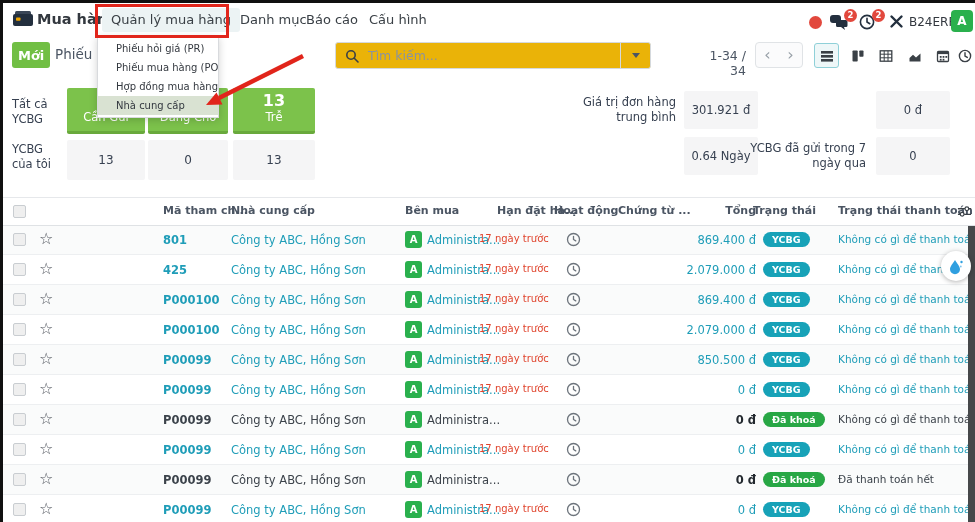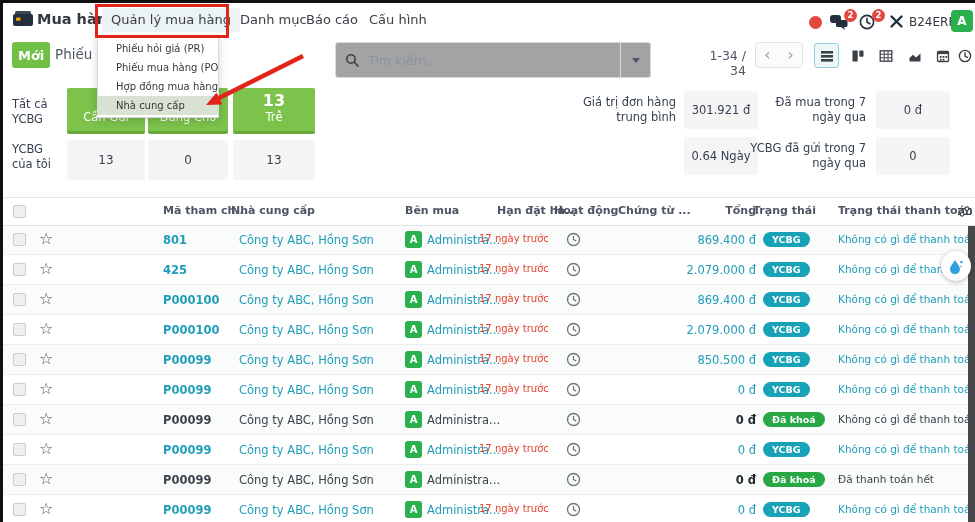--- a/index.html
+++ b/index.html
@@ -23,22 +23,22 @@
       font-size:8.5px;font-weight:700;text-align:center;line-height:13px;top:6px;z-index:5;}
   .mb-msg{left:841px;} .mb-clock{left:869px;}
   .company{position:absolute;left:906px;top:12px;font-size:12px;color:#33383f;}
   .avatar-top{position:absolute;left:948px;top:7px;width:22px;height:22px;border-radius:4px;background:#2ab04d;
       color:#fff;font-size:12px;font-weight:700;text-align:center;line-height:22px;}
 
   
   .btn-new{position:absolute;left:12px;top:42px;width:38px;height:26px;background:#71bf44;color:#fff;border:none;
       border-radius:3px;font-size:13px;font-weight:600;font-family:inherit;}
   .cp-title{position:absolute;left:55px;top:46px;font-size:13.5px;color:#4b5563;white-space:nowrap;z-index:1;}
-  .searchbox{position:absolute;left:335px;top:42px;width:316px;height:36px;border:1px solid #d5d9dd;border-radius:3px;
-      background:#a3a3a3;display:flex;align-items:center;box-sizing:border-box;}
+  .searchbox{position:absolute;left:335px;top:42px;width:316px;height:27px;border:1px solid #d5d9dd;border-radius:3px;
+      background:#eab308;display:flex;align-items:center;box-sizing:border-box;}
   .searchbox svg{margin-left:9px;flex:0 0 auto;}
   .searchbox input{flex:1;border:none;outline:none;font-size:12.5px;font-family:inherit;color:#374151;margin-left:7px;background:transparent;}
   .searchbox input::placeholder{color:#8a93a0;}
   .search-caret{width:29px;align-self:stretch;border-left:1px solid #d5d9dd;display:flex;align-items:center;justify-content:center;color:#4b5563;}
   .caret-down{width:0;height:0;border-left:4px solid transparent;border-right:4px solid transparent;border-top:5px solid #4b5563;}
   .pager-text{position:absolute;left:698px;top:48px;width:48px;text-align:right;font-size:12.5px;color:#4b5563;}
   .pager-btns{position:absolute;left:755px;top:42px;width:48px;height:26px;border:1px solid #e0e3e6;border-radius:4px;
       background:#fbfbfc;display:flex;box-sizing:border-box;}
   .pager-btns span{flex:1;text-align:center;font-size:16px;line-height:23px;color:#98a0a8;}
   .viewbtn{position:absolute;top:43px;width:25px;height:25px;border:1px solid transparent;border-radius:3px;
@@ -83,21 +83,21 @@
   .thead .cbx{top:7px;margin-top:0;}
   .h-ref{left:160px;} .h-sup{left:228px;} .h-buy{left:402px;} .h-due{left:494px;} .h-act{left:551px;}
   .h-doc{left:615px;} .h-tot{left:690px;width:63px;text-align:right;} .h-sta{left:750px;} .h-pay{left:835px;}
   .h-cfg{position:absolute;left:954px;top:6px;}
   .tbody{position:absolute;left:3px;right:0;top:225px;z-index:1;}
   .trow{position:relative;height:29px;border-bottom:1px solid #edeff1;background:#fff;}
   .trow.stripe{background:#fafbfb;}
   .star{position:absolute;left:36px;top:4px;font-size:16px;color:#565b63;}
   .cell{position:absolute;top:8px;font-size:11.5px;white-space:nowrap;color:#1f9db8;}
   .c-ref{left:160px;font-weight:600;}
-  .c-supplier{left:236px;text-align:center;}
+  .c-supplier{left:228px;text-align:center;}
   .avatar{position:absolute;left:402px;top:6px;width:17px;height:17px;border-radius:3px;background:#2ab04d;color:#fff;
       font-size:10px;font-weight:700;text-align:center;line-height:17px;}
   .c-buyer{left:424px;}
   .c-due{left:476px;color:#e0432c;font-size:10px;}
   .clock{position:absolute;left:563px;top:7px;}
   .c-total{left:630px;width:123px;text-align:right;}
   .badge{position:absolute;left:760px;top:7px;height:15px;line-height:15px;padding:0 9px;border-radius:8px;
       color:#fff;font-size:9.5px;font-weight:700;}
   .badge-teal{background:#17a2b8;} .badge-green{background:#28a745;}
   .c-payment{left:835px;font-size:10.5px;}
@@ -231,21 +231,20 @@
   <div class="gcard gc-2">
     <div class="gc-num">13</div>
     <div class="gc-lbl">Trễ</div>
   </div>
   <div class="gcell cell-0">13</div>
   <div class="gcell cell-1">0</div>
   <div class="gcell cell-2">13</div>
 
   <div class="stat-lbl sl-0">Giá trị đơn hàng trung bình</div>
   <div class="stat-val sv-0">301.921 đ</div>
-  <div class="stat-lbl sl-1">Đã mua trong 7 ngày qua</div>
   <div class="stat-val sv-1">0 đ</div>
   <div class="stat-val sv-2">0.64 Ngày</div>
   <div class="stat-lbl sl-3">YCBG đã gửi trong 7 ngày qua</div>
   <div class="stat-val sv-3">0</div>
 
   <div class="thead">
     <span class="cbx"></span>
     <span class="hcell h-ref">Mã tham ch...</span>
     <span class="hcell h-sup">Nhà cung cấp</span>
     <span class="hcell h-buy">Bên mua</span>

